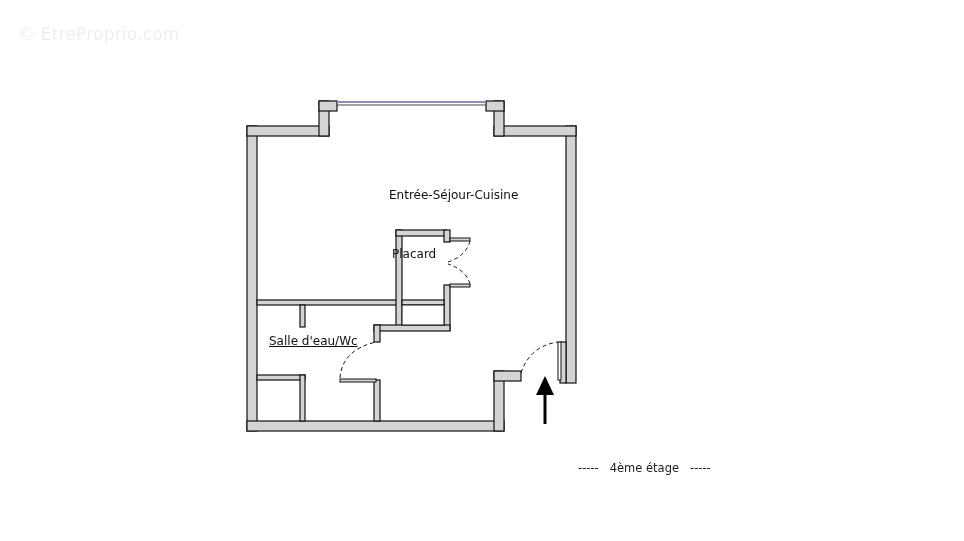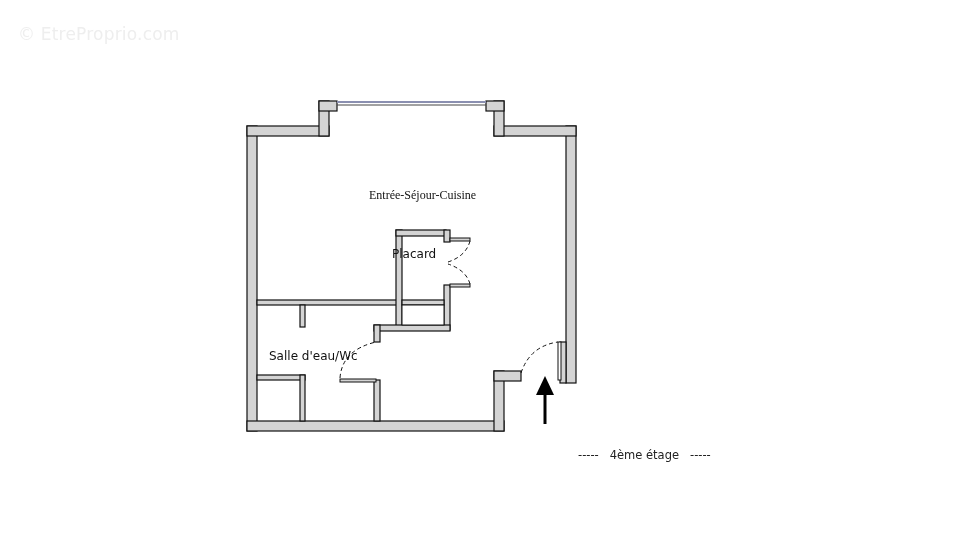--- a/index.html
+++ b/index.html
@@ -1,20 +1,20 @@
 <!DOCTYPE html>
 <html><head>
   <meta charset="utf-8">
   <style>
     html, body { margin: 0; padding: 0; background: #ffffff; }
     body { width: 964px; height: 541px; position: relative; overflow: hidden; font-family: "DejaVu Sans", sans-serif; }
     .watermark { position: absolute; left: 18px; top: 24px; font-size: 17px; color: #eeeeee; letter-spacing: 0.2px; }
     .plan { position: absolute; left: 0; top: 0; }
     .label { position: absolute; font-size: 12px; color: #111111; white-space: nowrap; }
-    .floor { position: absolute; left: 578px; top: 448px; font-size: 11.5px; color: #222222; white-space: pre; }
+    .floor { position: absolute; left: 578px; top: 461px; font-size: 11.5px; color: #222222; white-space: pre; }
   </style>
 </head>
 <body>
 
 <div class="watermark">© EtreProprio.com</div>
 
 <svg class="plan" width="964" height="541" viewBox="0 0 964 541">
   <g fill="#d4d4d4" stroke="#111" stroke-width="1.2">
 
     <rect x="247" y="126" width="10" height="305"></rect>
@@ -79,16 +79,16 @@
     <rect x="558" y="342" width="3" height="38" fill="#fff" stroke="#111" stroke-width="1"></rect>
     <path d="M521 373 Q530 346 558 342" fill="none" stroke="#111" stroke-width="1" stroke-dasharray="4,3"></path>
   </g>
 
   <g>
     <line x1="545" y1="392" x2="545" y2="424" stroke="#000" stroke-width="3"></line>
     <polygon points="536,395 554,395 545,376" fill="#000"></polygon>
   </g>
 </svg>
 
-<div class="label" style="left:369px; top:188px;font-family:Liberation Serif, serif;">Entrée-Séjour-Cuisine</div>
+<div class="label" style="left:389px; top:188px;">Entrée-Séjour-Cuisine</div>
 <div class="label" style="left:392px; top:247px;">Placard</div>
-<div class="label" style="left:269px; top:349px;">Salle d'eau/Wc</div>
+<div class="label" style="left:269px; top:334px;text-decoration:underline;">Salle d'eau/Wc</div>
 <div class="floor">-----   4ème étage   -----</div>
 
 </body></html>

